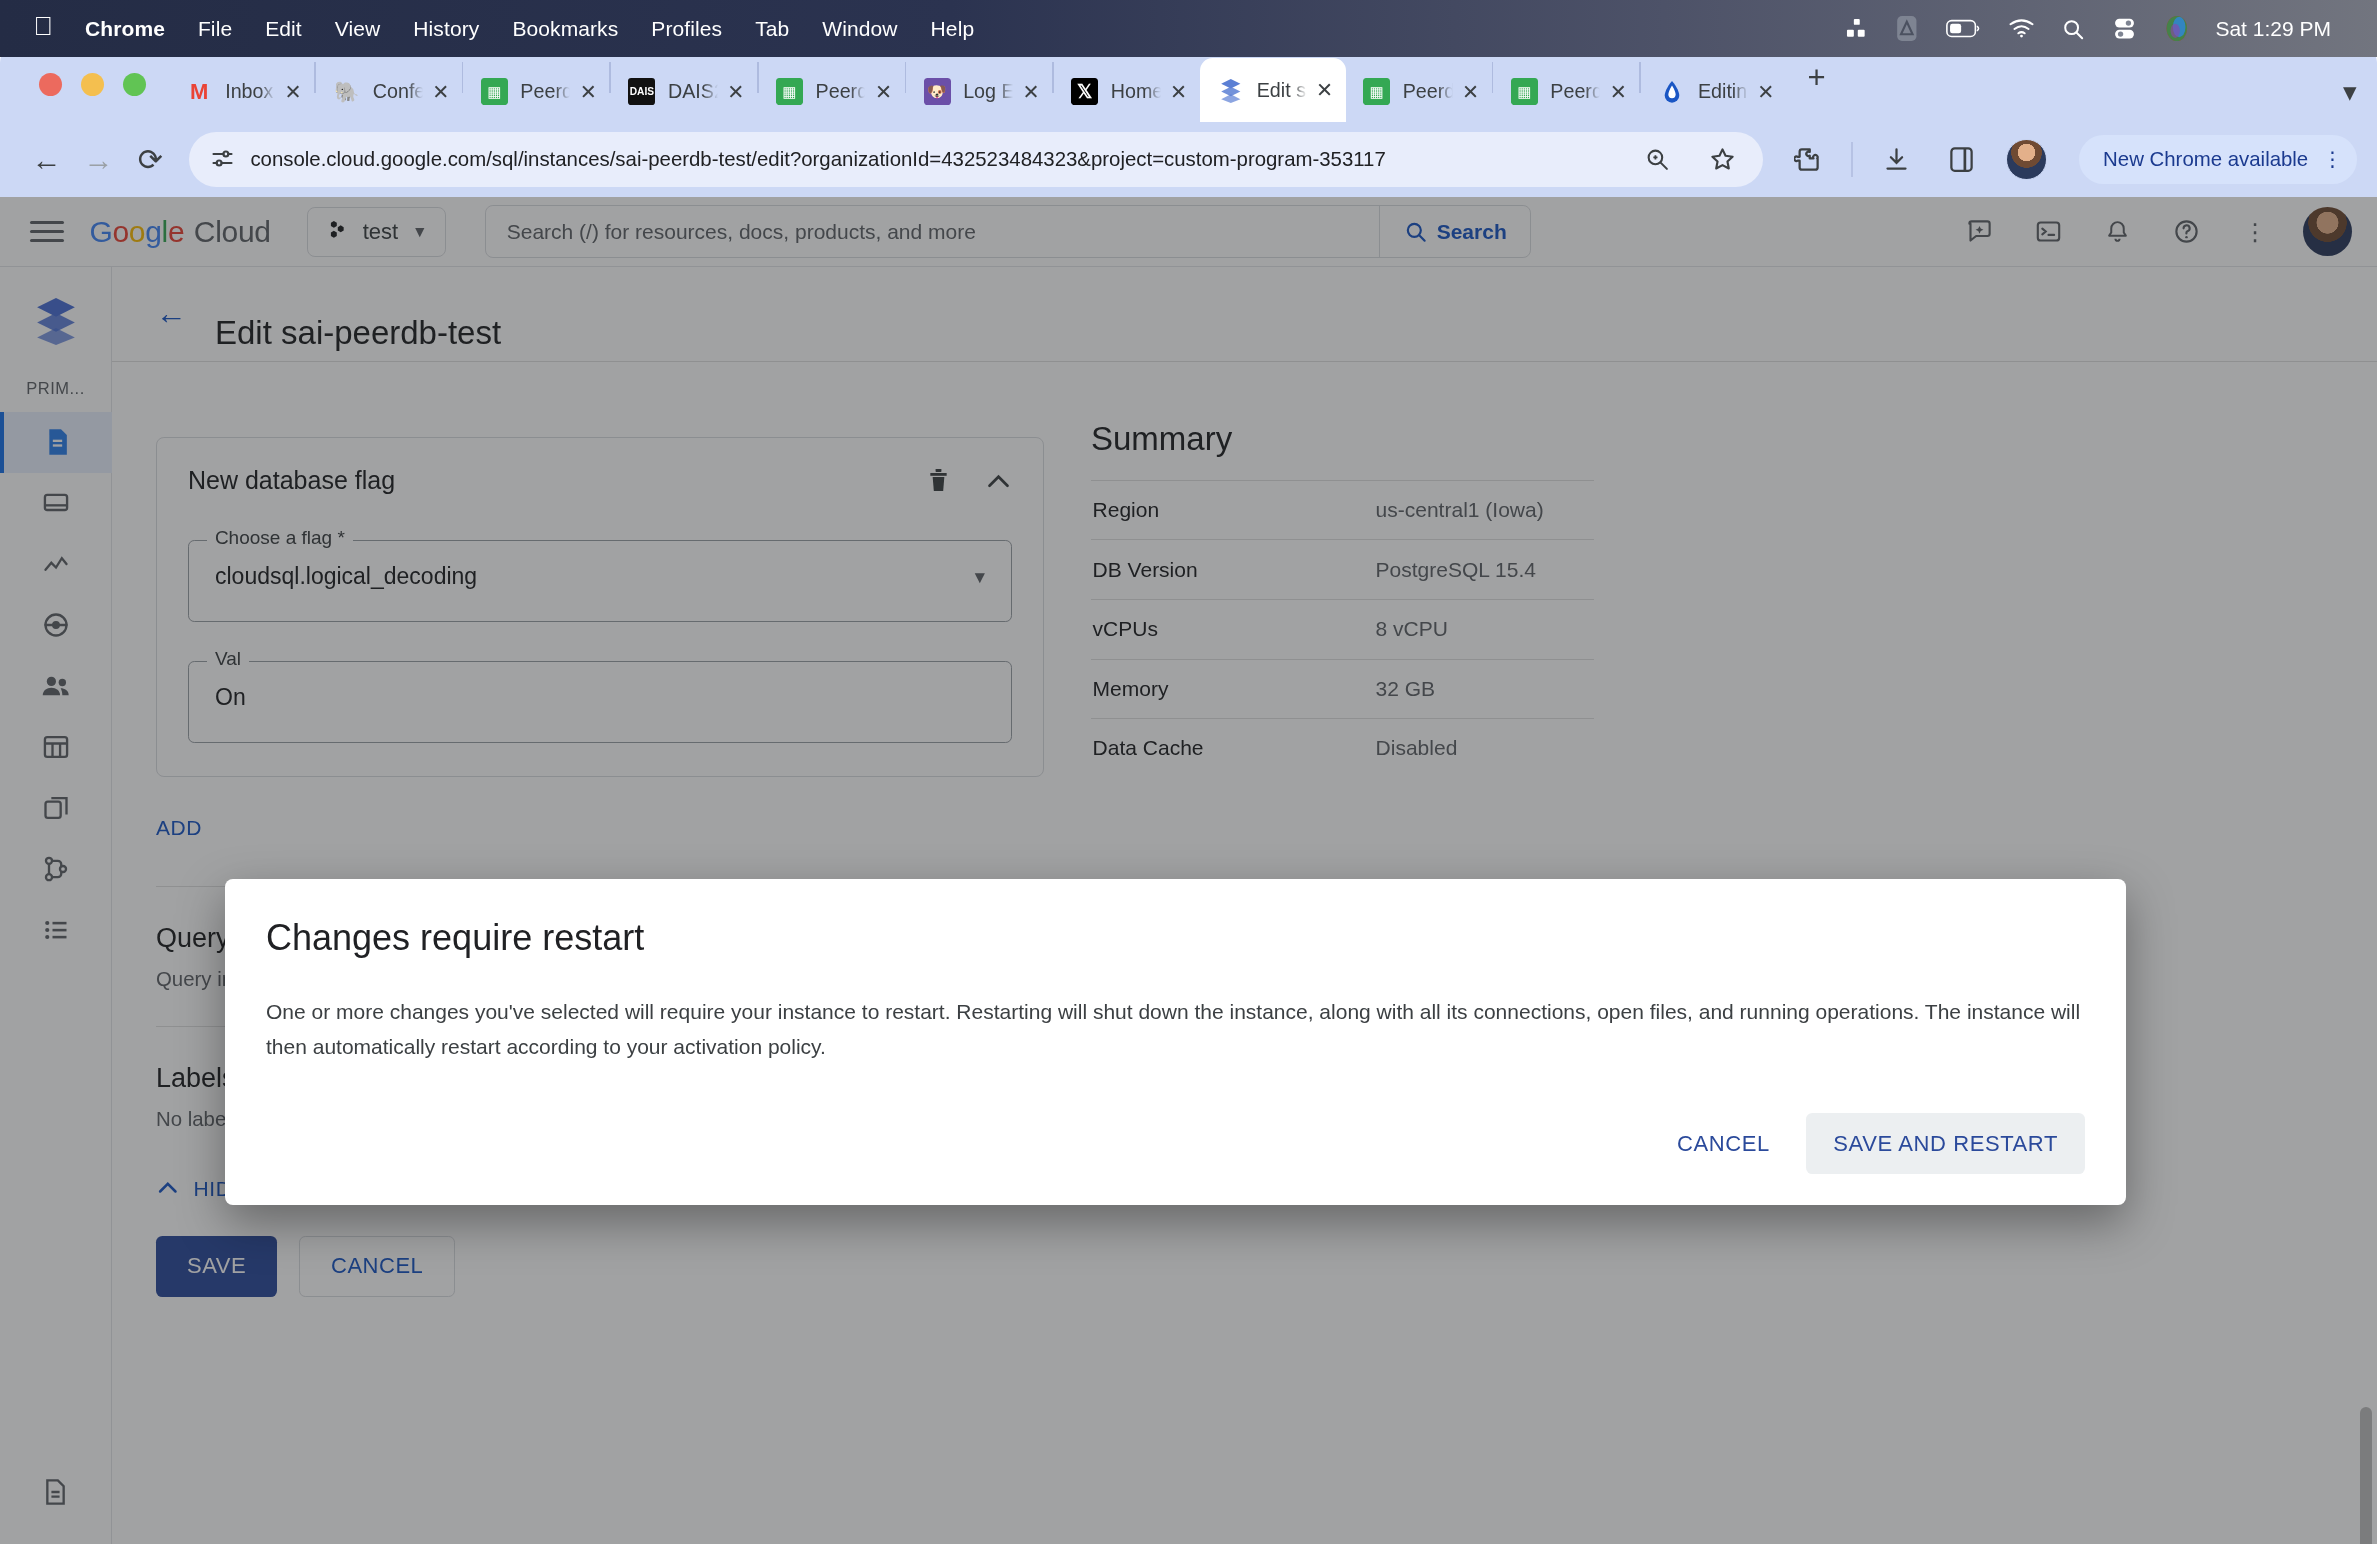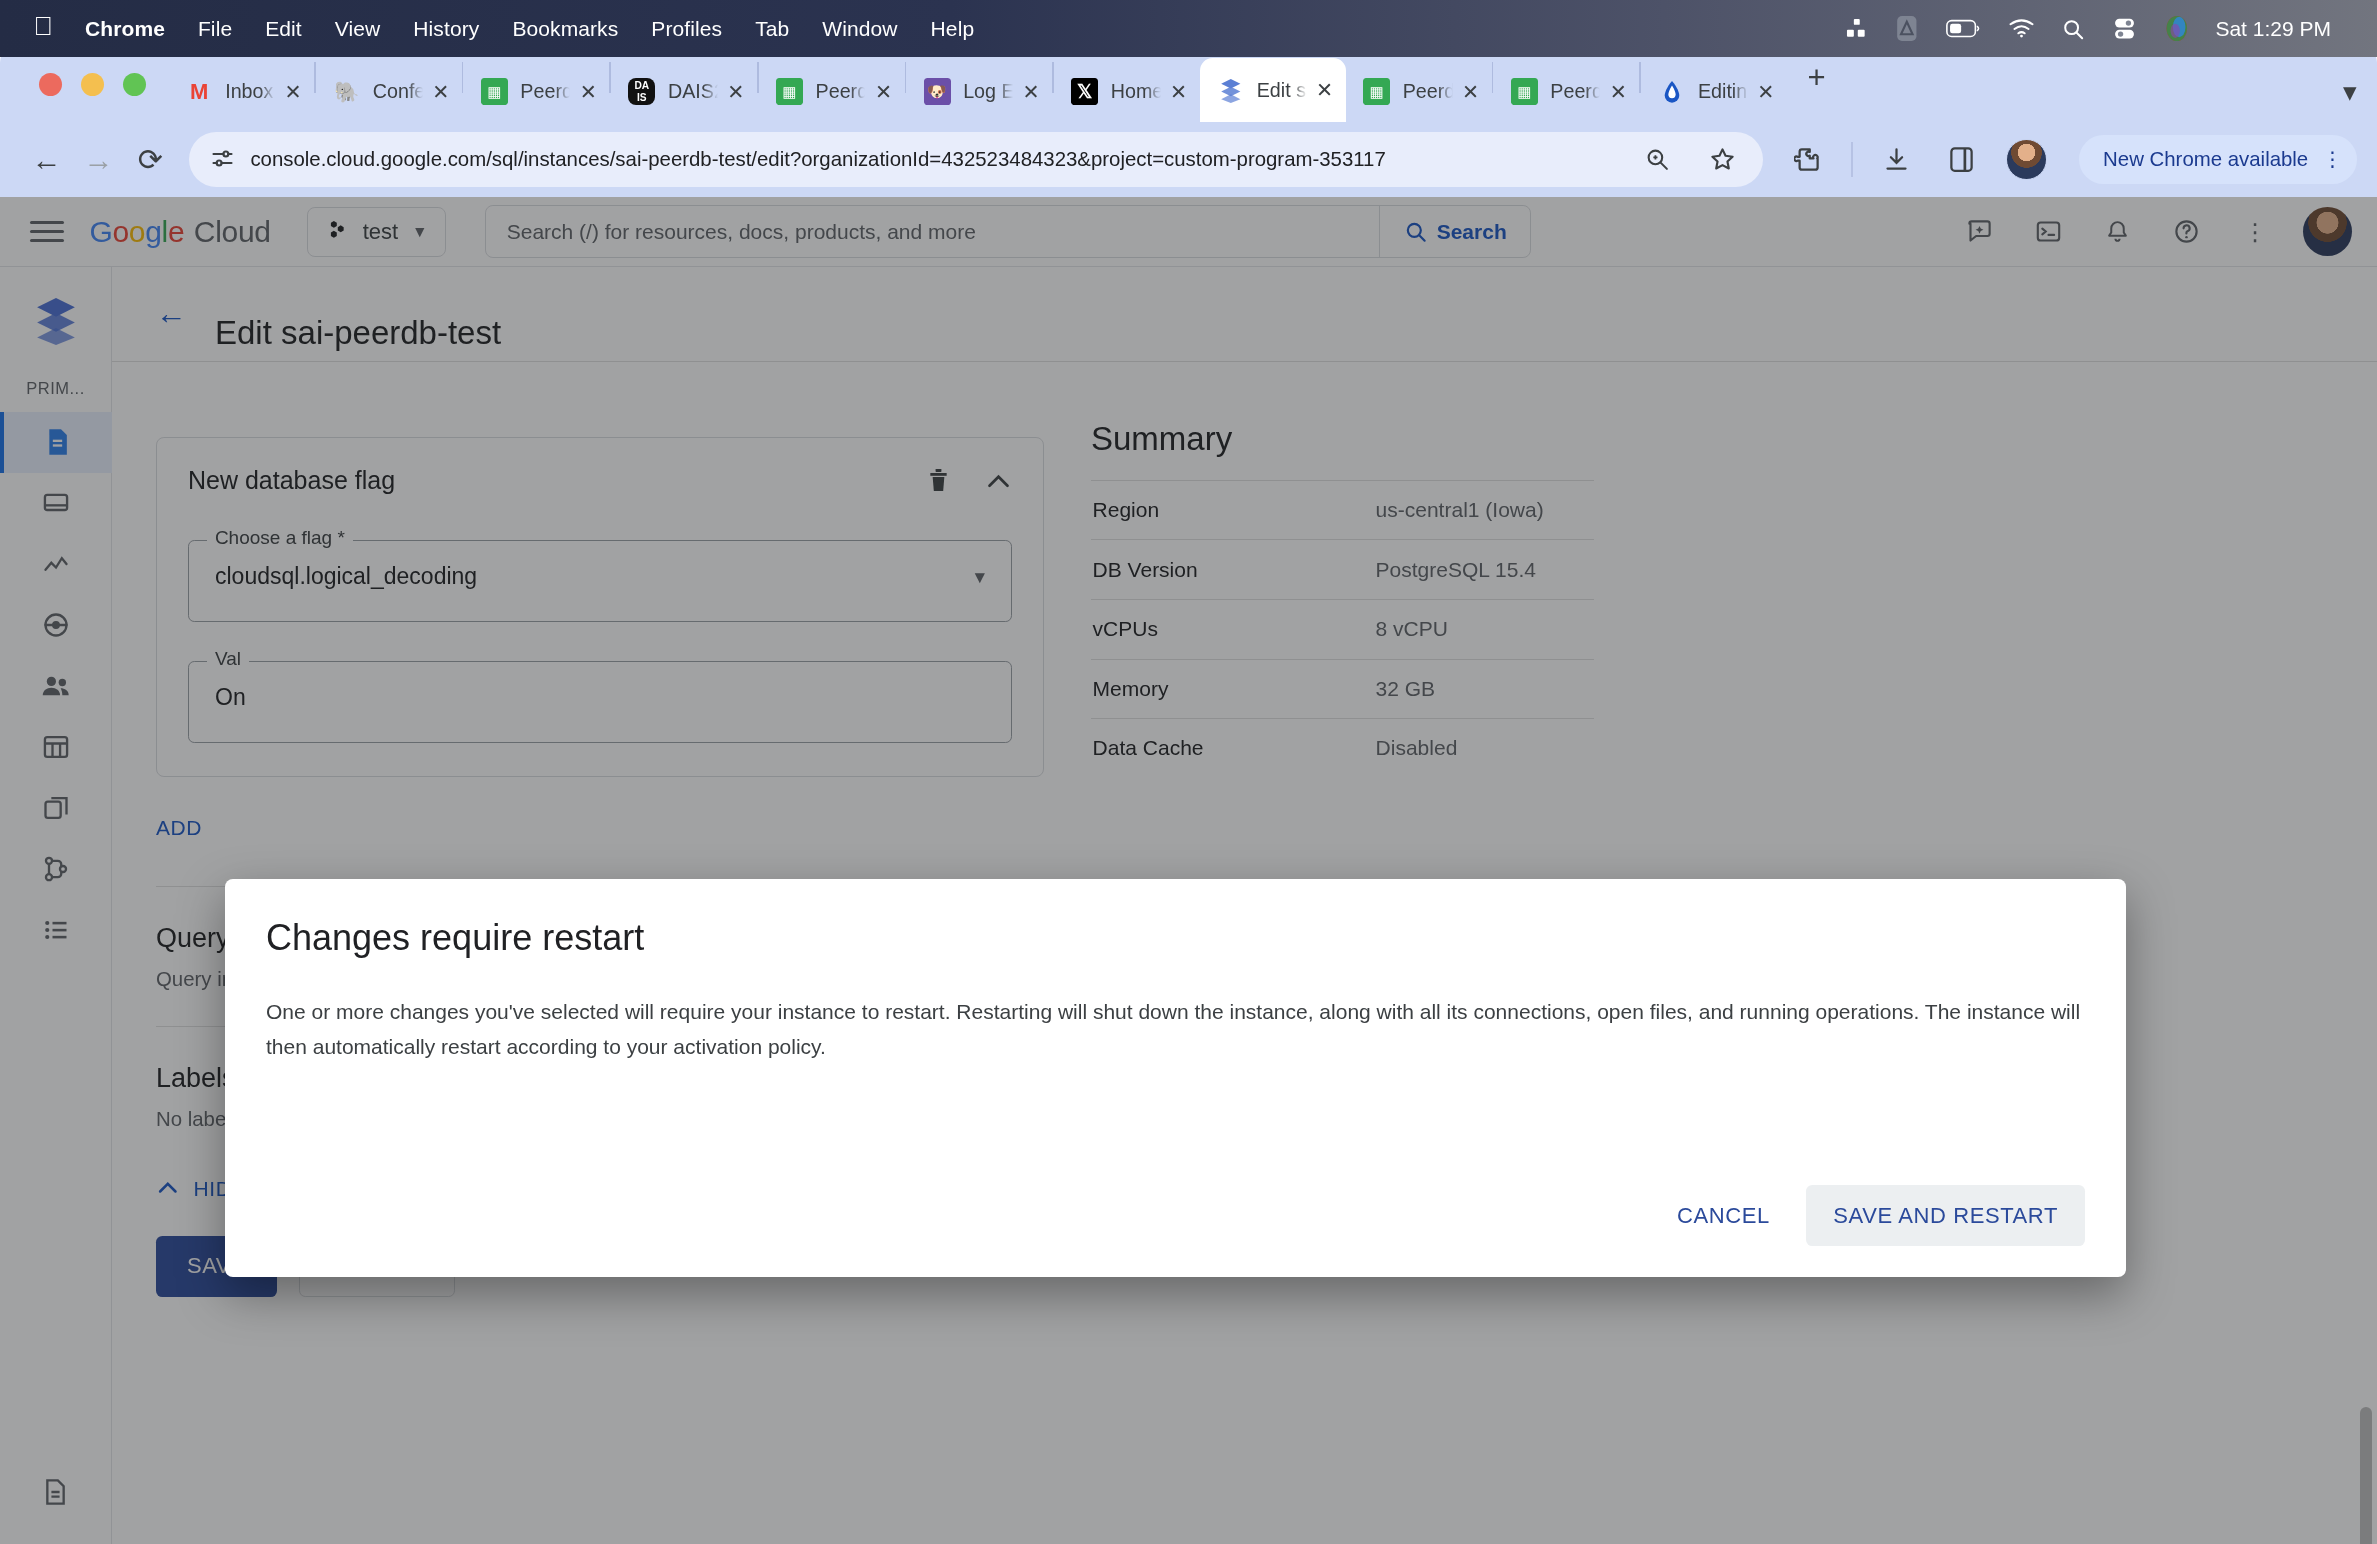--- a/index.html
+++ b/index.html
@@ -49,21 +49,21 @@
   }
   .tab .tclose { font-size: 20.4px; color:#3c4043; margin-left: 6.3px; width: 23.6px; text-align:center; flex:0 0 23.6px; }
   .tabdiv { width: 1.6px; height: 31px; background: #aebbdf; align-self: center; margin-bottom: 14px; }
   .newtab { font-size: 31px; color:#3c4043; padding: 0 20.4px 12.6px 20.4px; align-self:center; }
   .tabstrip-right { margin-left:auto; display:flex; align-items:center; padding: 0 20.4px 14px 0; }
   .chev-down { font-size: 27px; color:#3c4043; }
 
   
   .fv-gmail { font-size: 22px; font-weight: 700; color:#ea4335; font-family:"Liberation Sans",sans-serif;}
   .fv-pg { background:#34a853; width:27px;height:27px; display:flex;align-items:center;justify-content:center; color:#fff; font-size:15px; border-radius:2.4px;}
-  .fv-dais { background:#111; color:#fff; width:27px;height:27px; font-size:10.2px; line-height:11.8px; display:flex;flex-direction:column;align-items:center;justify-content:center; font-weight:700; border-radius:8px;}
+  .fv-dais { background:#111; color:#fff; width:27px;height:27px; font-size:10.2px; line-height:11.8px; display:flex;flex-direction:row;align-items:center;justify-content:center; font-weight:700; border-radius:1px;}
   .fv-pup { background:#6b4fa8; width:27px;height:27px;border-radius:3.1px; display:flex;align-items:center;justify-content:center;color:#fff;font-size:15.7px;}
   .fv-x { background:#000; color:#fff; width:27px;height:27px;border-radius:2.4px; display:flex;align-items:center;justify-content:center;font-size:19px;font-weight:700;}
   .fv-elephant { width:27px;height:27px; display:flex;align-items:center;justify-content:center; font-size:20.4px; }
   .fv-diamond { width:27px;height:27px;display:flex;align-items:center;justify-content:center;}
 
   
   .omnirow { height: 75px; display: flex; align-items: center; background: #ccd8f5; padding: 0 20.4px; }
   .navbtn { width: 52px; height: 52px; display:flex;align-items:center;justify-content:center; font-size: 30px; color: #3c4043; }
   .navbtn.dim { color: #9aa0a6; }
   .omnibox {
@@ -191,21 +191,21 @@
   .sumv { font-size: 21px; color:#5f6368; }
   .sumv .l2 { margin-top: 20.4px; }
   .qmark { width:23.6px;height:23.6px;border-radius:50%;background:#5f6368;color:#fff;font-size:15.7px;display:flex;align-items:center;justify-content:center;}
 
   
   .vscroll { position:absolute; right: 4.7px; top: 1140px; width: 12.6px; height: 267px; background:#bdbdbd; border-radius: 6.3px; }
 
   
   .scrim { position:absolute; inset:0; background: rgba(32,33,36,.42); z-index: 30; }
   .modal {
-    position: absolute; z-index: 40; left: 225px; top: 682px; width: 1901px; height: 398px;
+    position: absolute; z-index: 40; left: 225px; top: 682px; width: 1901px; height: 326px;
     background:#fff; border-radius: 7.9px; box-shadow: 0 17.3px 47px rgba(0,0,0,.36);
     padding: 38px 41px 31px 41px; display:flex; flex-direction:column;
   }
   .modal h2 { font-size: 36px; color: #202124; font-weight: 400; }
   .modal p { font-size: 21px; line-height: 35px; color: #3c4043; margin-top: 35px; max-width: 1832px; }
   .modal-actions { margin-top: auto; display:flex; align-items:center; justify-content:flex-end; gap: 9.4px; }
   .mbtn { font-size: 22px; color:#2b4a9b; letter-spacing:0.6px; padding: 17.3px 27px; border-radius: 6.3px; background:transparent; }
   .mbtn.filled { background:#eceff1; }
 </style>
 </head>

